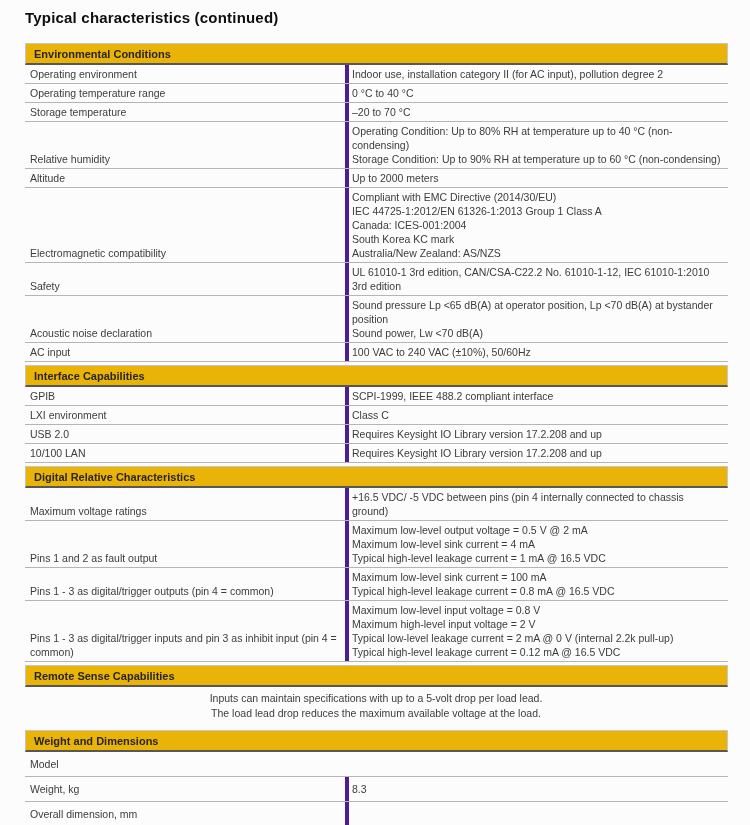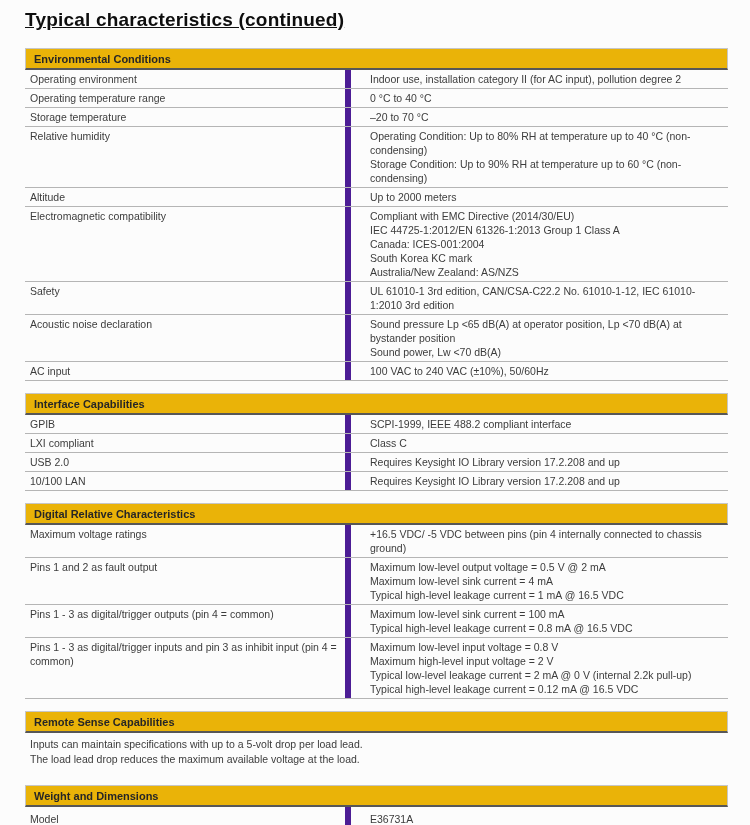--- a/index.html
+++ b/index.html
@@ -5,29 +5,28 @@
   * { box-sizing: border-box; margin: 0; padding: 0; }
   html, body {
     width: 750px; height: 825px;
     background: #fcfcfc;
     font-family: "Liberation Sans", sans-serif;
     color: #3c3c3c;
     overflow: hidden;
   }
   .page { padding: 9px 22px 0 25px; }
   .page-title {
-    font-size: 19px;
+    font-size: 15px;
     font-weight: bold;
     color: #0e0e0e;
     letter-spacing: 0.2px;
     margin-bottom: 17px;
-    text-decoration: underline;
   }
   .spec-table { width: 703px; }
-  .section { margin-top: 12px; }
+  .section { margin-top: 3px; }
   .section:first-child { margin-top: 0; }
   .section-header {
     background: #eab308;
     border: 1px solid #c6c6c6;
     border-bottom: 2px solid #575757;
     padding: 4px 8px 3px 8px;
     font-size: 11px;
     font-weight: bold;
     color: #262626;
   }
@@ -36,36 +35,37 @@
     border-bottom: 1px solid #b5b5b5;
     font-size: 10.5px;
     line-height: 14px;
   }
   .row-label {
     width: 320px;
     flex: 0 0 320px;
     padding: 2px 8px 2px 5px;
     display: flex;
     flex-direction: column;
-    justify-content: flex-start;
+    justify-content: flex-end;
   }
   .row-value {
     flex: 1 1 auto;
-    border-left: 6px solid #4c1d95;
-    padding: 2px 6px 2px 19px;
+    border-left: 4px solid #4c1d95;
+    padding: 2px 6px 2px 3px;
     display: flex;
     flex-direction: column;
     justify-content: center;
   }
   .section.roomy .row-label,
   .section.roomy .row-value { padding-top: 5px; padding-bottom: 5px; }
   .note-block {
     padding: 4px 6px 6px 5px;
     font-size: 10.5px;
     line-height: 15px;
+    text-align: center;
   }
 </style>
 </head>
 <body>
 
 <div class="page">
   <div class="page-title">Typical characteristics (continued)</div>
   <div class="spec-table">
       <div class="section">
         <div class="section-header">Environmental Conditions</div>
@@ -153,21 +153,21 @@
         <div class="spec-row">
           <div class="row-label">
             <div class="label-line">GPIB</div>
           </div>
           <div class="row-value">
             <div class="value-line">SCPI-1999, IEEE 488.2 compliant interface</div>
           </div>
         </div>
         <div class="spec-row">
           <div class="row-label">
-            <div class="label-line">LXI compliant</div>
+            <div class="label-line">LXI environment</div>
           </div>
           <div class="row-value">
             <div class="value-line">Class C</div>
           </div>
         </div>
         <div class="spec-row">
           <div class="row-label">
             <div class="label-line">USB 2.0</div>
           </div>
           <div class="row-value">
@@ -230,23 +230,20 @@
           <div class="note-line">Inputs can maintain specifications with up to a 5-volt drop per load lead.</div>
           <div class="note-line">The load lead drop reduces the maximum available voltage at the load.</div>
         </div>
       </div>
       <div class="section roomy">
         <div class="section-header">Weight and Dimensions</div>
         <div class="spec-row">
           <div class="row-label">
             <div class="label-line">Model</div>
           </div>
-          <div class="row-value">
-            <div class="value-line">E36731A</div>
-          </div>
         </div>
         <div class="spec-row">
           <div class="row-label">
             <div class="label-line">Weight, kg</div>
           </div>
           <div class="row-value">
             <div class="value-line">8.3</div>
           </div>
         </div>
         <div class="spec-row">

